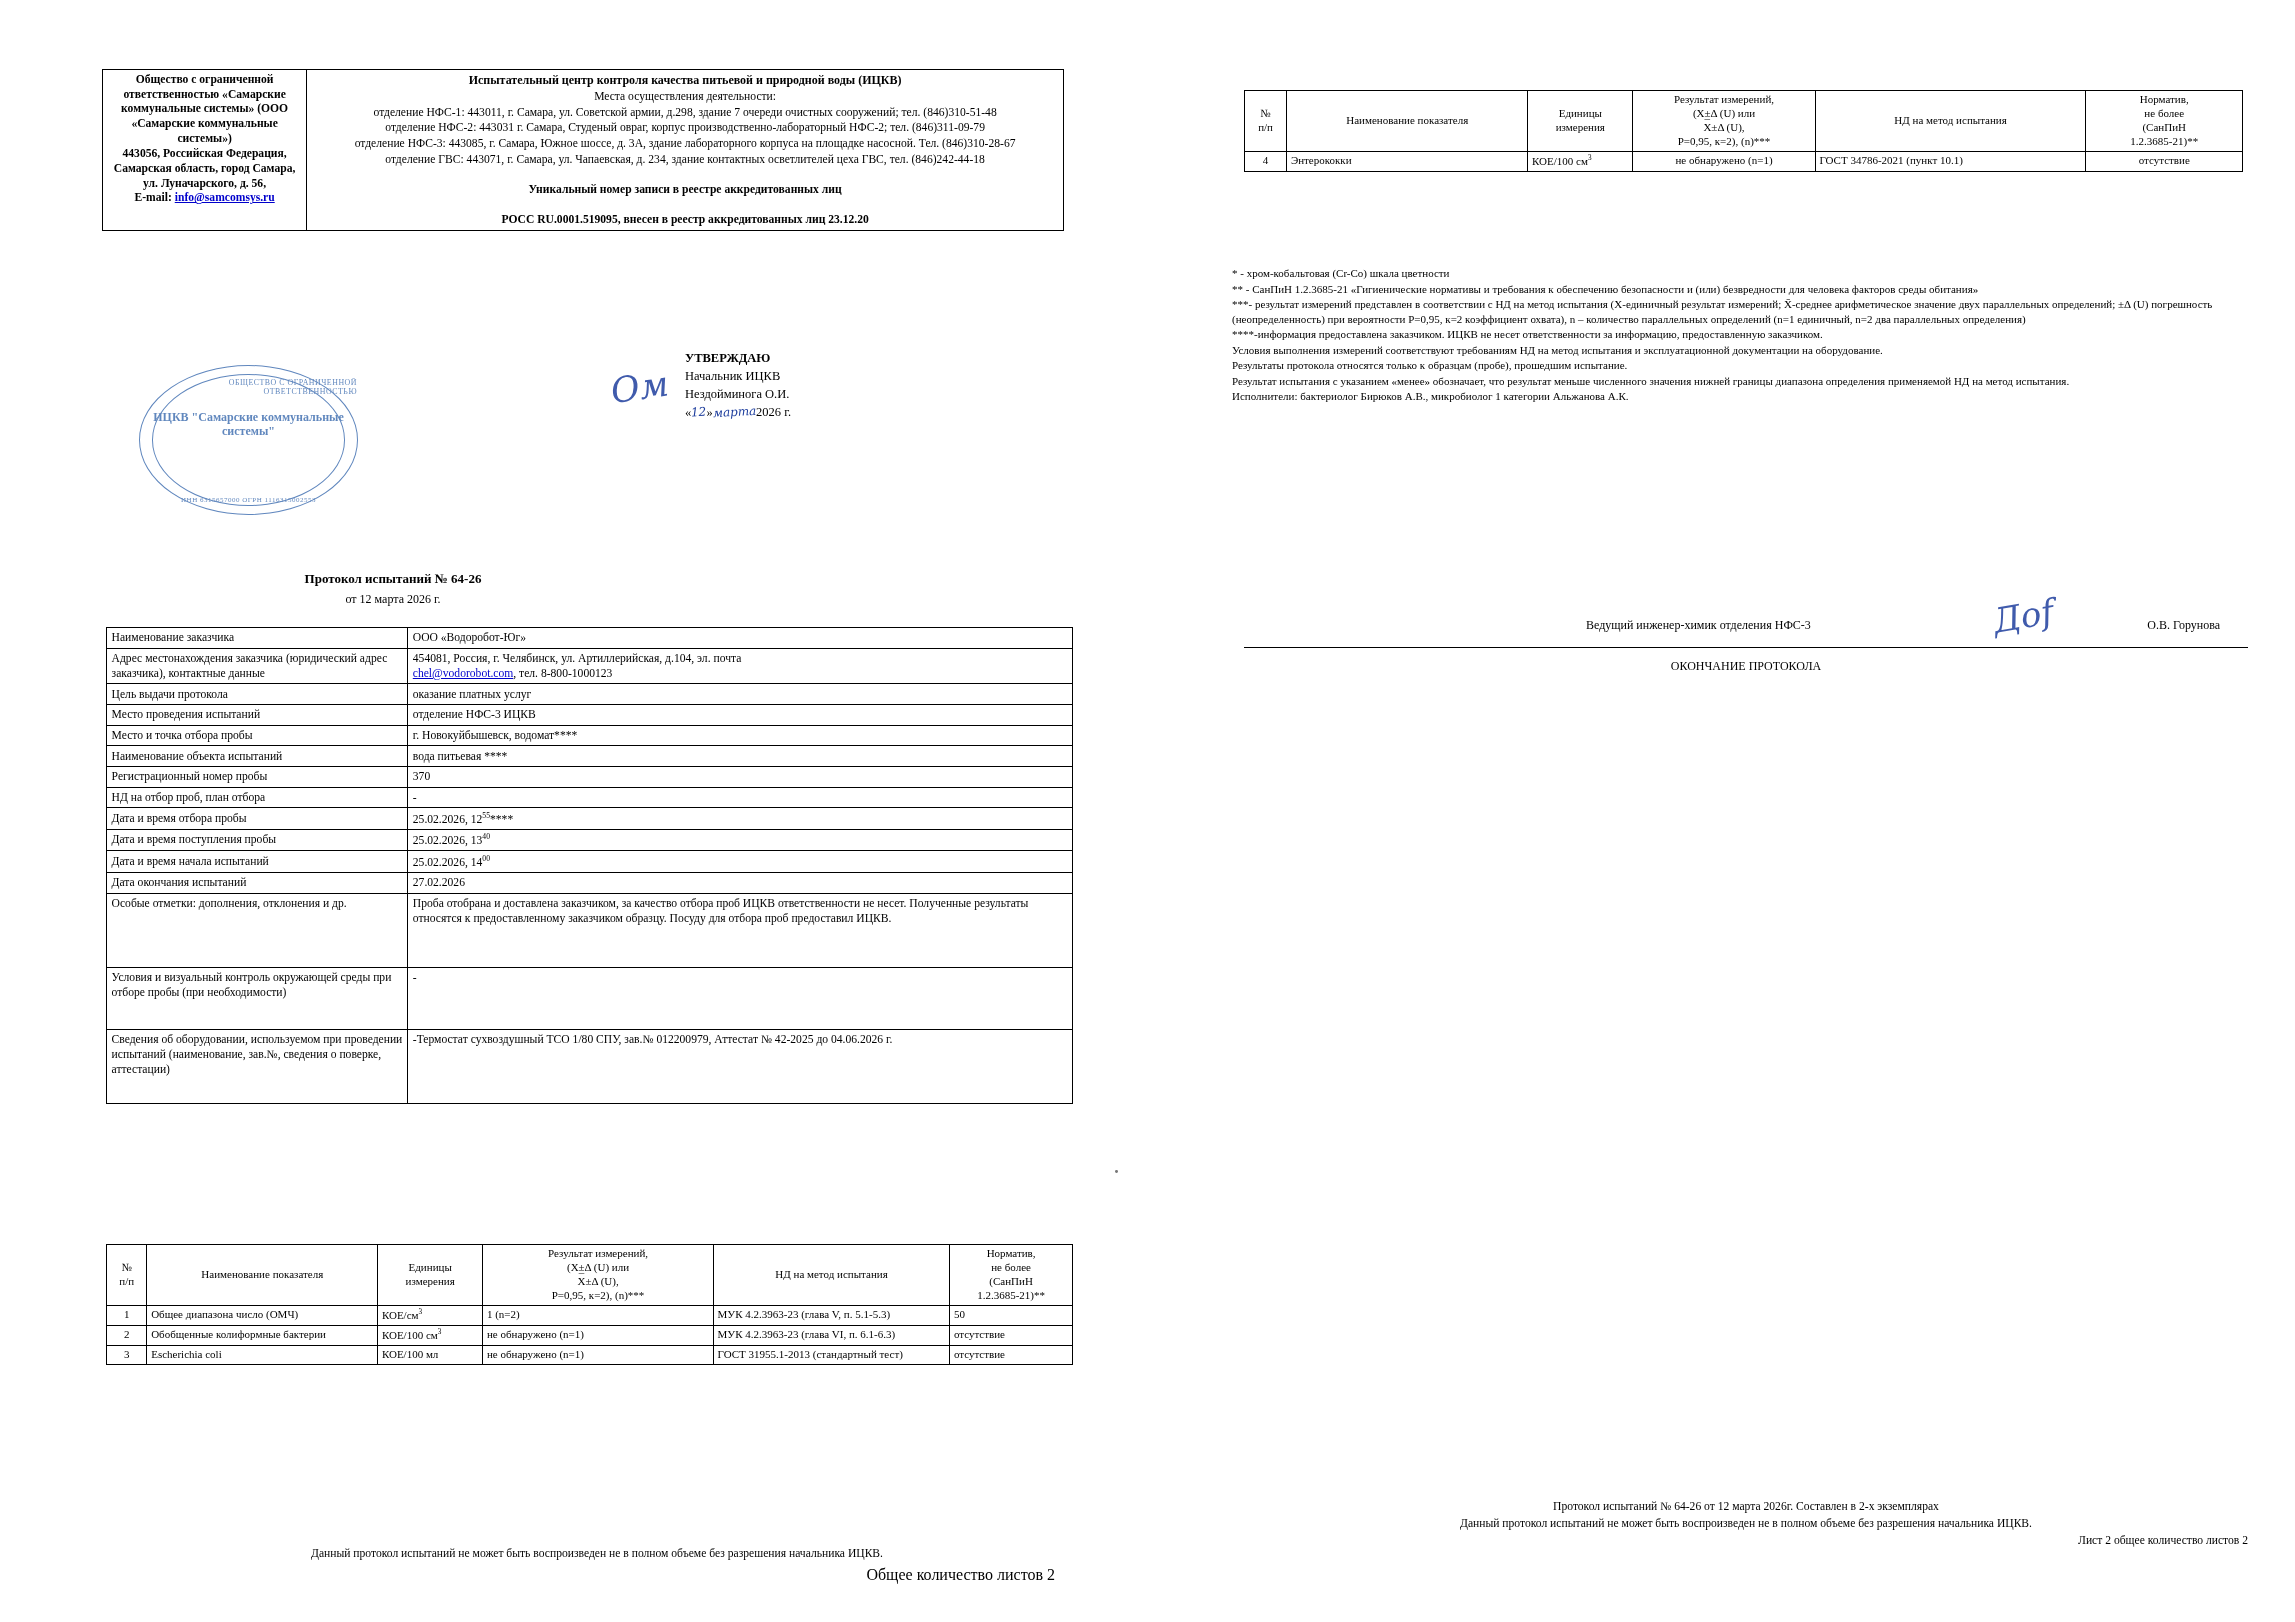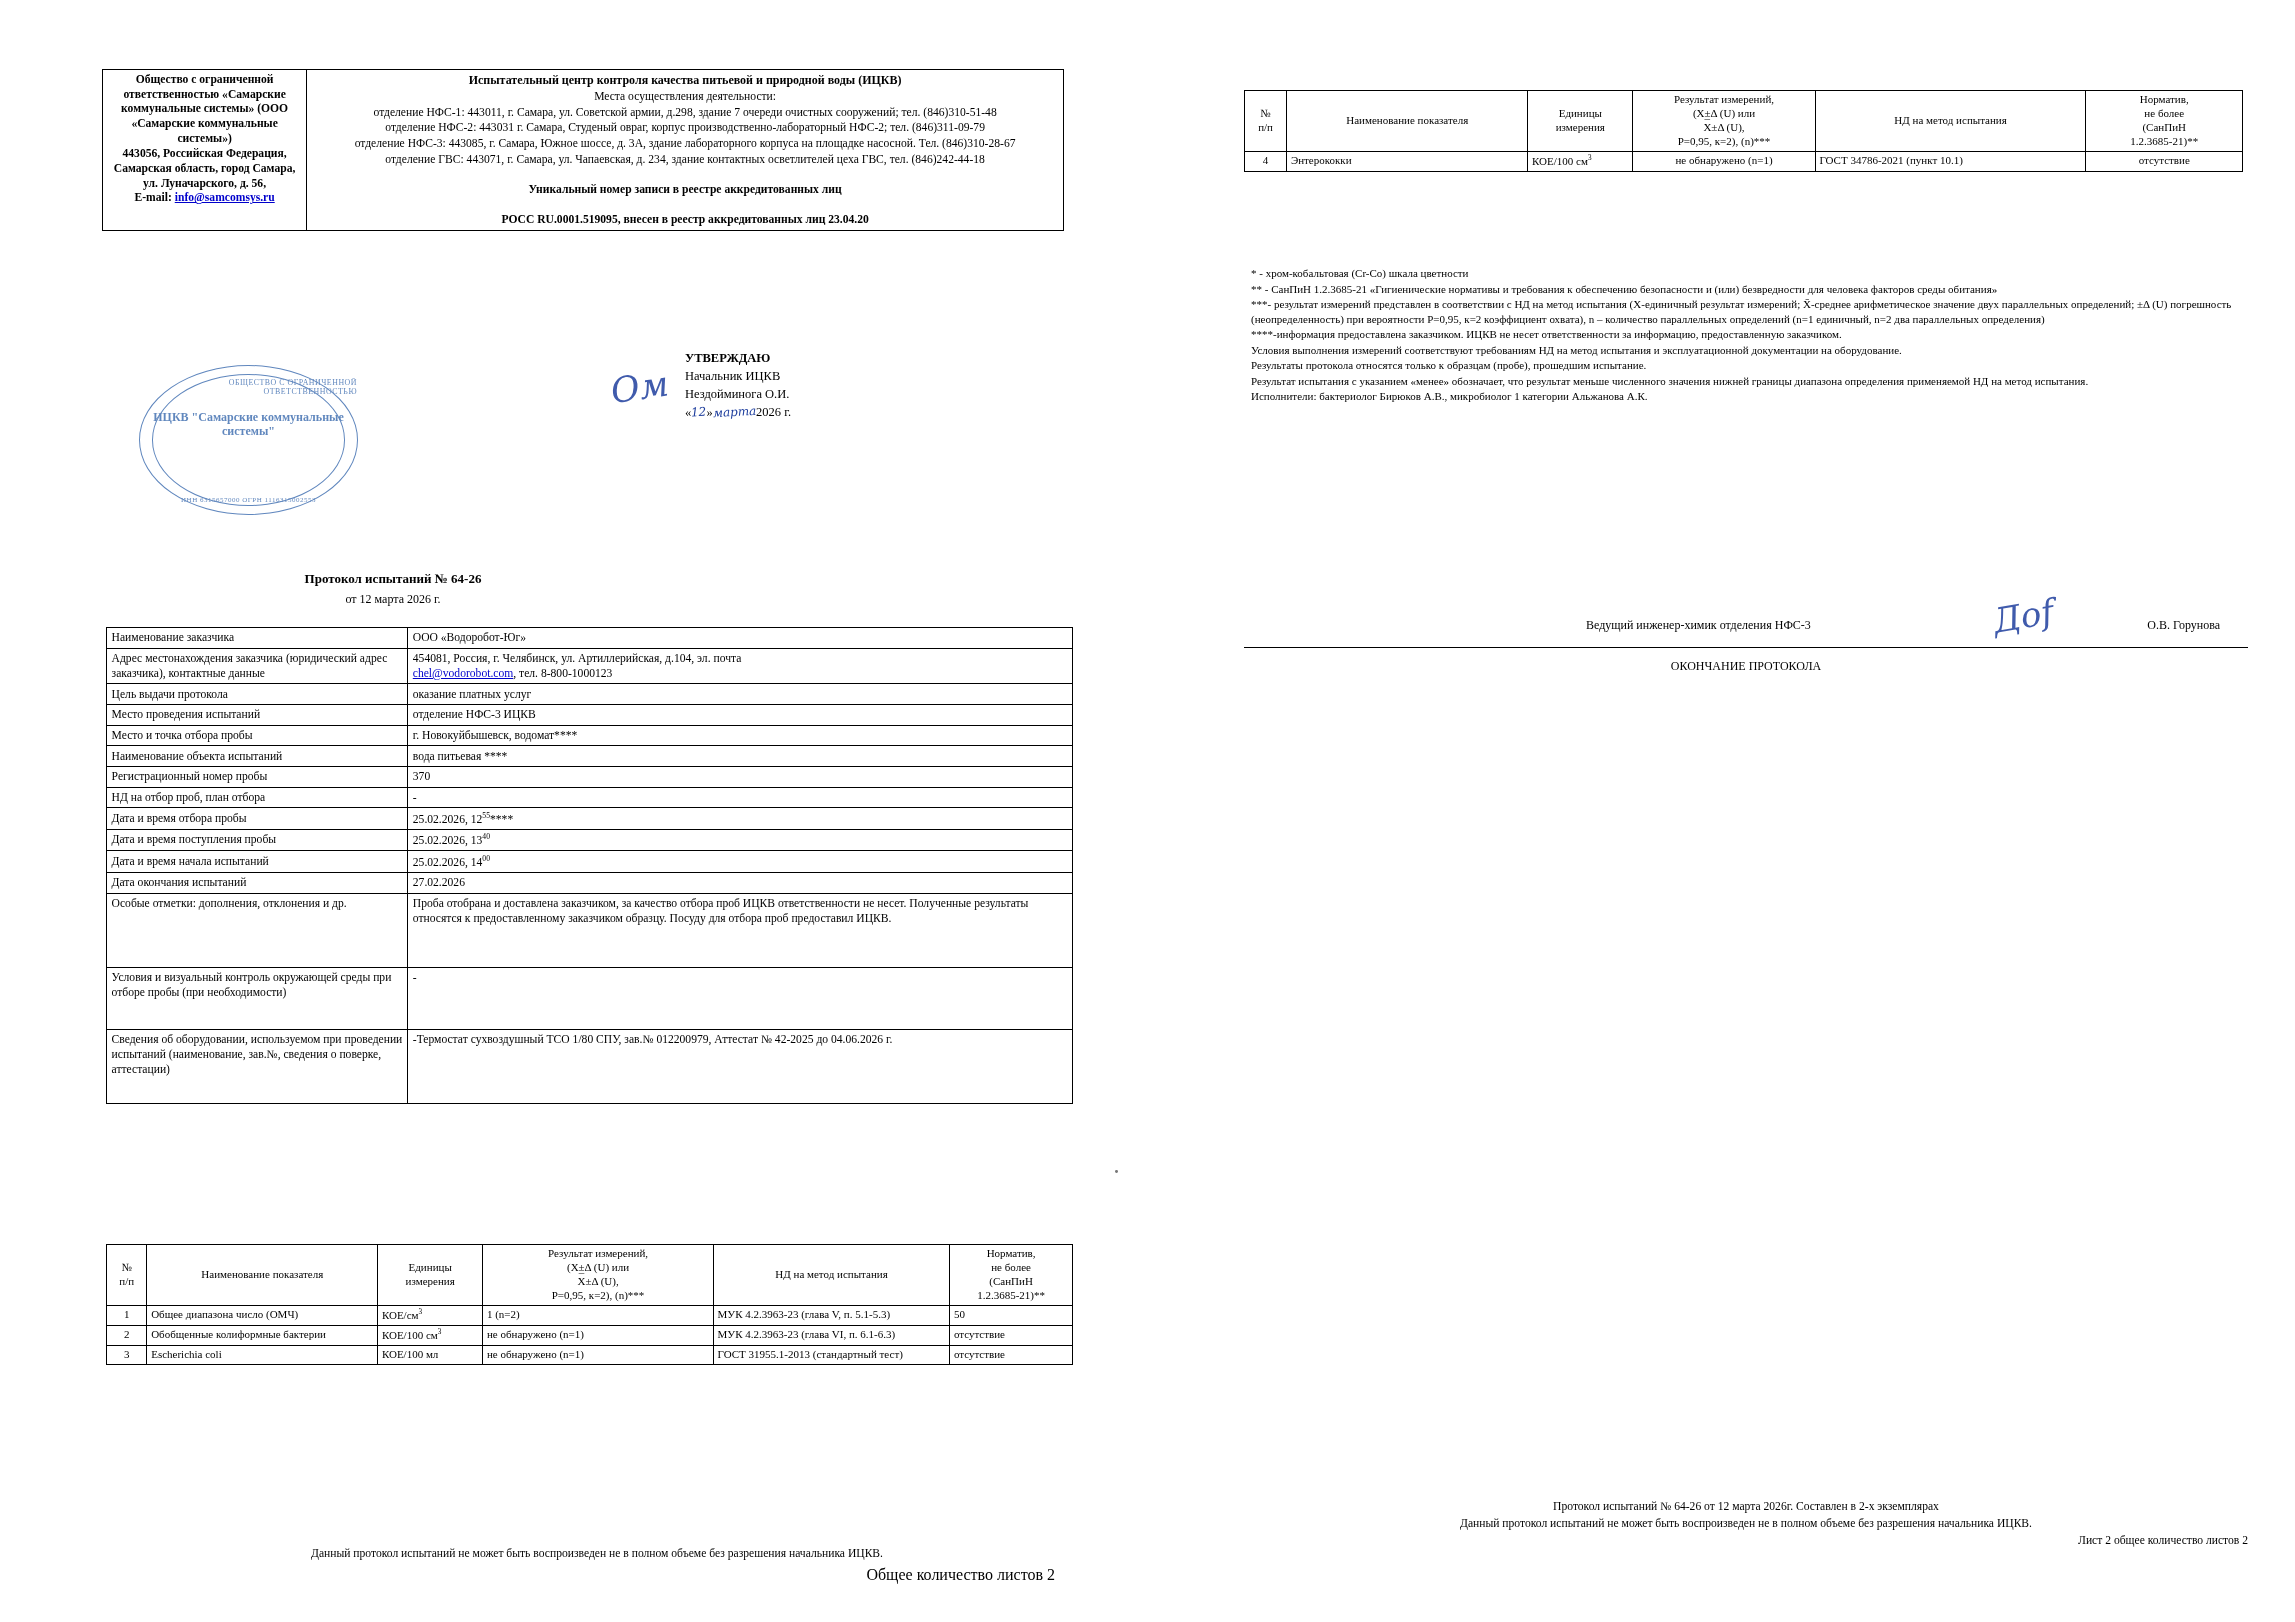--- a/index.html
+++ b/index.html
@@ -91,21 +91,21 @@
   .foot-left-2 { position:absolute; left:139px; top:1566px; width:916px; text-align:right; font-size:16px;}
 
   
   #right-page { position:absolute; left:1147px; top:0; width:1148px; height:1623px; }
 
   .res-table2 { position:absolute; left:97px; top:90px; width:999px; font-size:11px; line-height:1.25; }
   .res-table2 td, .res-table2 th { border:0.9px solid #000; padding:2.3px 3.7px; }
   .res-table2 th { font-weight:normal; text-align:center; vertical-align:middle; }
   .res-table2 td.num { text-align:center; vertical-align:middle; }
 
-  .notes { position:absolute; left:104px; top:266px; width:1004px; font-size:11px; line-height:1.33; }
+  .notes { position:absolute; left:85px; top:266px; width:1004px; font-size:11px; line-height:1.33; }
   .notes p { margin:0 0 0.9px 0; }
 
   .sigline { position:absolute; left:97px; top:618px; width:1004px; font-size:12px; }
   .sigline .l { position:absolute; left:342px; top:0; }
   .sigline .r { position:absolute; right:28px; top:0; }
   .sigline .scribble {
     position:absolute; left:749px; top:-22px; color:#1f3f9e;
     font-family:"DejaVu Serif", serif; font-size:34px; font-style:italic;
     transform:rotate(-10deg); opacity:.85;
   }
@@ -141,21 +141,21 @@
           </div>
         </td>
         <td class="hdr-right">
           <div class="title">Испытательный центр контроля качества питьевой и природной воды (ИЦКВ)</div>
           <div class="sub">Места осуществления деятельности:</div>
           <p class="c">отделение НФС-1: 443011, г. Самара, ул. Советской армии, д.298, здание 7 очереди очистных сооружений; тел. (846)310-51-48</p>
           <p class="c">отделение НФС-2: 443031 г. Самара, Студеный овраг, корпус производственно-лабораторный НФС-2; тел. (846)311-09-79</p>
           <p class="c">отделение НФС-3: 443085, г. Самара, Южное шоссе, д. 3А, здание лабораторного корпуса на площадке насосной. Тел. (846)310-28-67</p>
           <p class="c">отделение ГВС: 443071, г. Самара, ул. Чапаевская, д. 234, здание контактных осветлителей цеха ГВС, тел.  (846)242-44-18</p>
           <div class="unique">Уникальный номер записи в реестре аккредитованных лиц</div>
-          <div class="unique">РОСС RU.0001.519095,  внесен в реестр аккредитованных лиц 23.04.20</div>
+          <div class="unique">РОСС RU.0001.519095,  внесен в реестр аккредитованных лиц 23.12.20</div>
         </td>
       </tr>
     </tbody>
       </table>
 
     <div class="stamp">
       <div class="st-top">ОБЩЕСТВО С ОГРАНИЧЕННОЙ ОТВЕТСТВЕННОСТЬЮ</div>
       <div class="st-center">ИЦКВ "Самарские коммунальные системы"</div>
       <div class="st-bot">ИНН 6315657000  ОГРН 1116315002553</div>
     </div>

